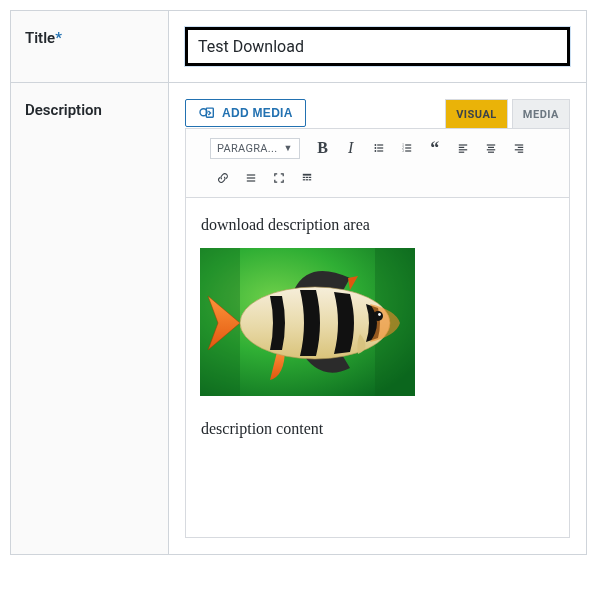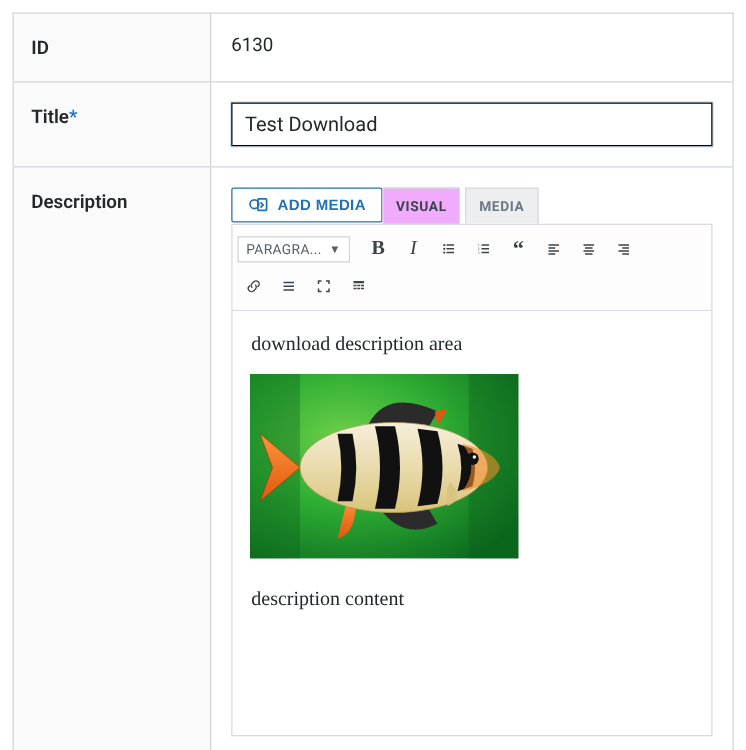--- a/index.html
+++ b/index.html
@@ -34,27 +34,28 @@
       vertical-align: top;
       padding: 16px 16px;
       font-size: 15px;
       color: #23282d;
     }
     .title-input {
       width: 100%;
       padding: 7px 10px;
       font-size: 16px;
       color: #23282d;
-      border: 1px solid #000000;
+      border: 3px solid #000000;
       outline: none;
       box-shadow: 0 0 0 1px rgba(91,157,217,0.3);
       font-family: inherit;
     }
     .desc-top {
       display: flex;
+      justify-content: space-between;
       align-items: flex-start;
       margin-bottom: 0;
     }
     .add-media-btn {
       display: inline-flex;
       align-items: center;
       gap: 6px;
       background: #fff;
       border: 1px solid #2271b1;
       color: #2271b1;
@@ -67,36 +68,36 @@
     }
     .add-media-btn svg { width: 18px; height: 14px; }
     .editor-tabs {
       display: flex;
       gap: 4px;
       align-items: flex-end;
     }
     .editor-tab {
       border: 1px solid #d7dadf;
       border-bottom: none;
-      background: #f0abfc;
+      background: #eab308;
       color: #3c434a;
       font-weight: 700;
       font-size: 11px;
       letter-spacing: 0.5px;
       padding: 8px 10px 7px;
       cursor: pointer;
     }
     .editor-tab.inactive {
       background: #eceef0;
       color: #6c7781;
     }
     .toolbar {
       border: 1px solid #d7dadf;
       background: #fdfdfd;
-      padding: 6px 4px 4px;
+      padding: 6px 24px 4px;
     }
     .toolbar-row {
       display: flex;
       align-items: center;
       flex-wrap: wrap;
       gap: 2px;
       margin-bottom: 4px;
     }
     .toolbar-row:last-child { margin-bottom: 2px; }
     .format-dd {
@@ -143,24 +144,20 @@
       overflow: hidden;
     }
     .fish-box svg { display:block; }
   </style>
 </head>
 <body>
 
 <table class="form-table">
   <tbody>
 
-    <tr>
-      <td class="label-cell">ID</td>
-      <td class="value-cell">6130</td>
-    </tr>
 
     <tr>
       <td class="label-cell">
         <span>Title</span><span class="req">*</span>
       </td>
       <td class="value-cell">
         <input type="text" class="title-input" value="Test Download" style="">
       </td>
     </tr>
 

